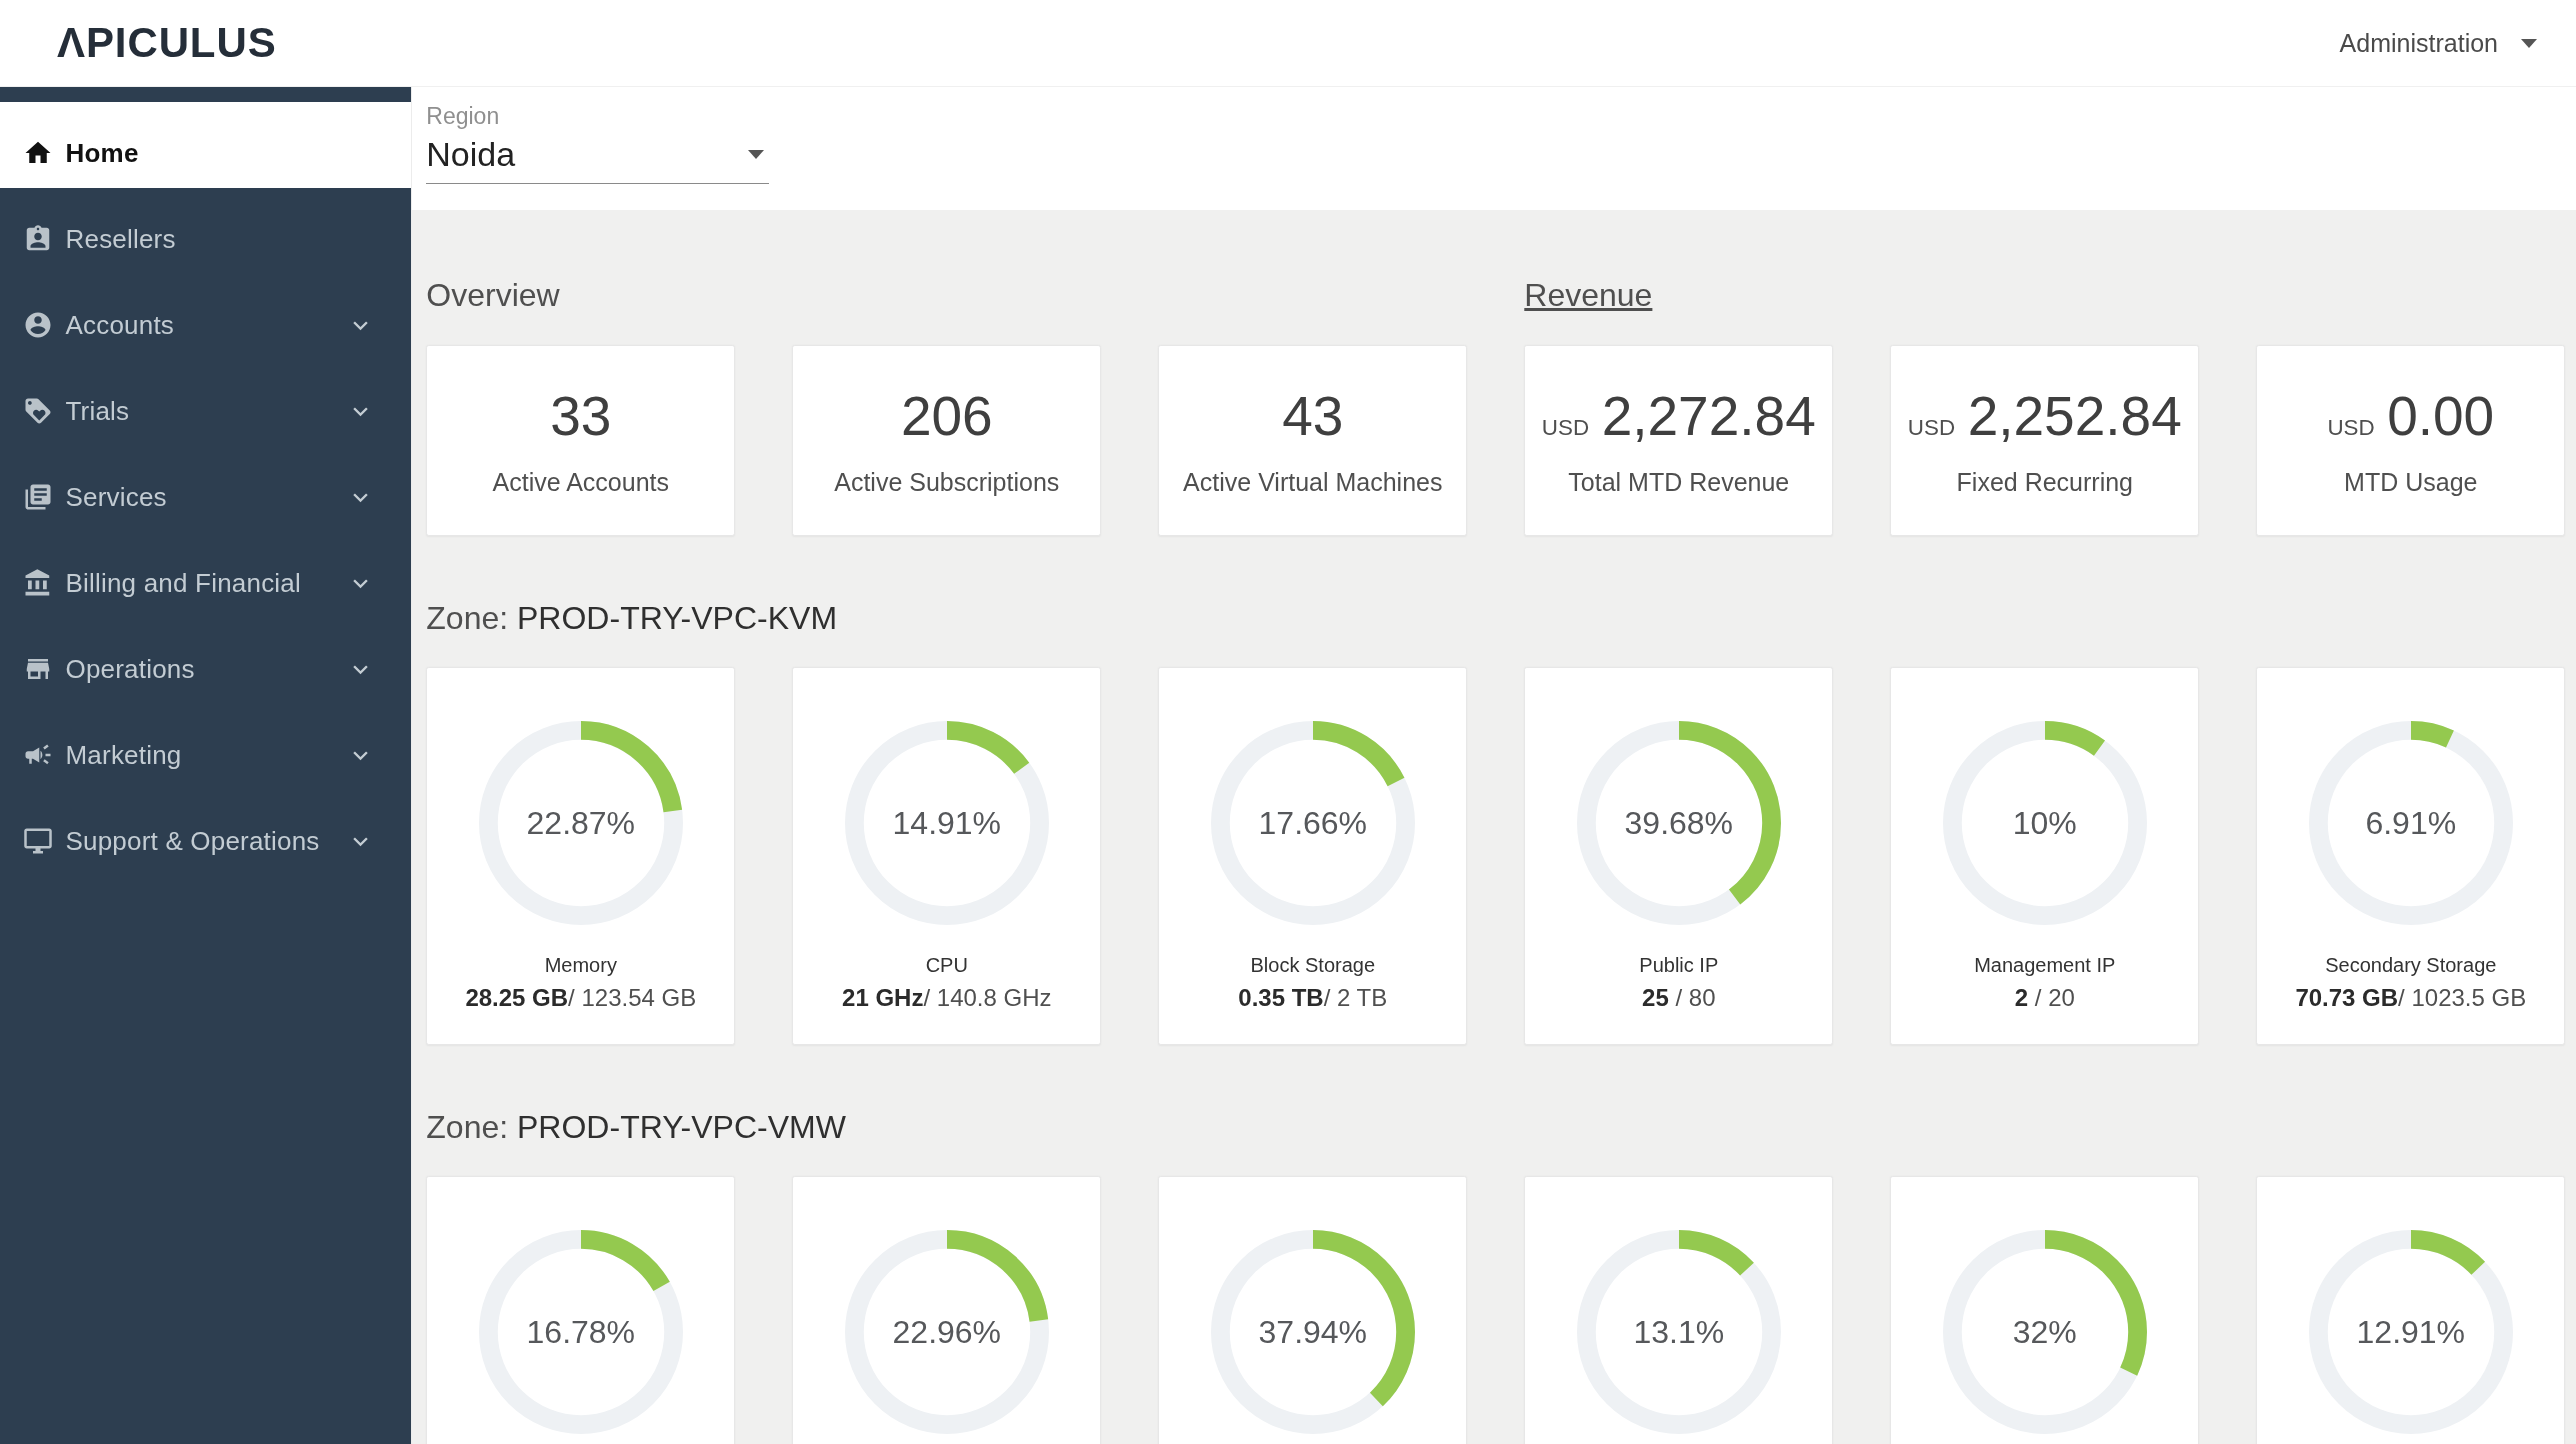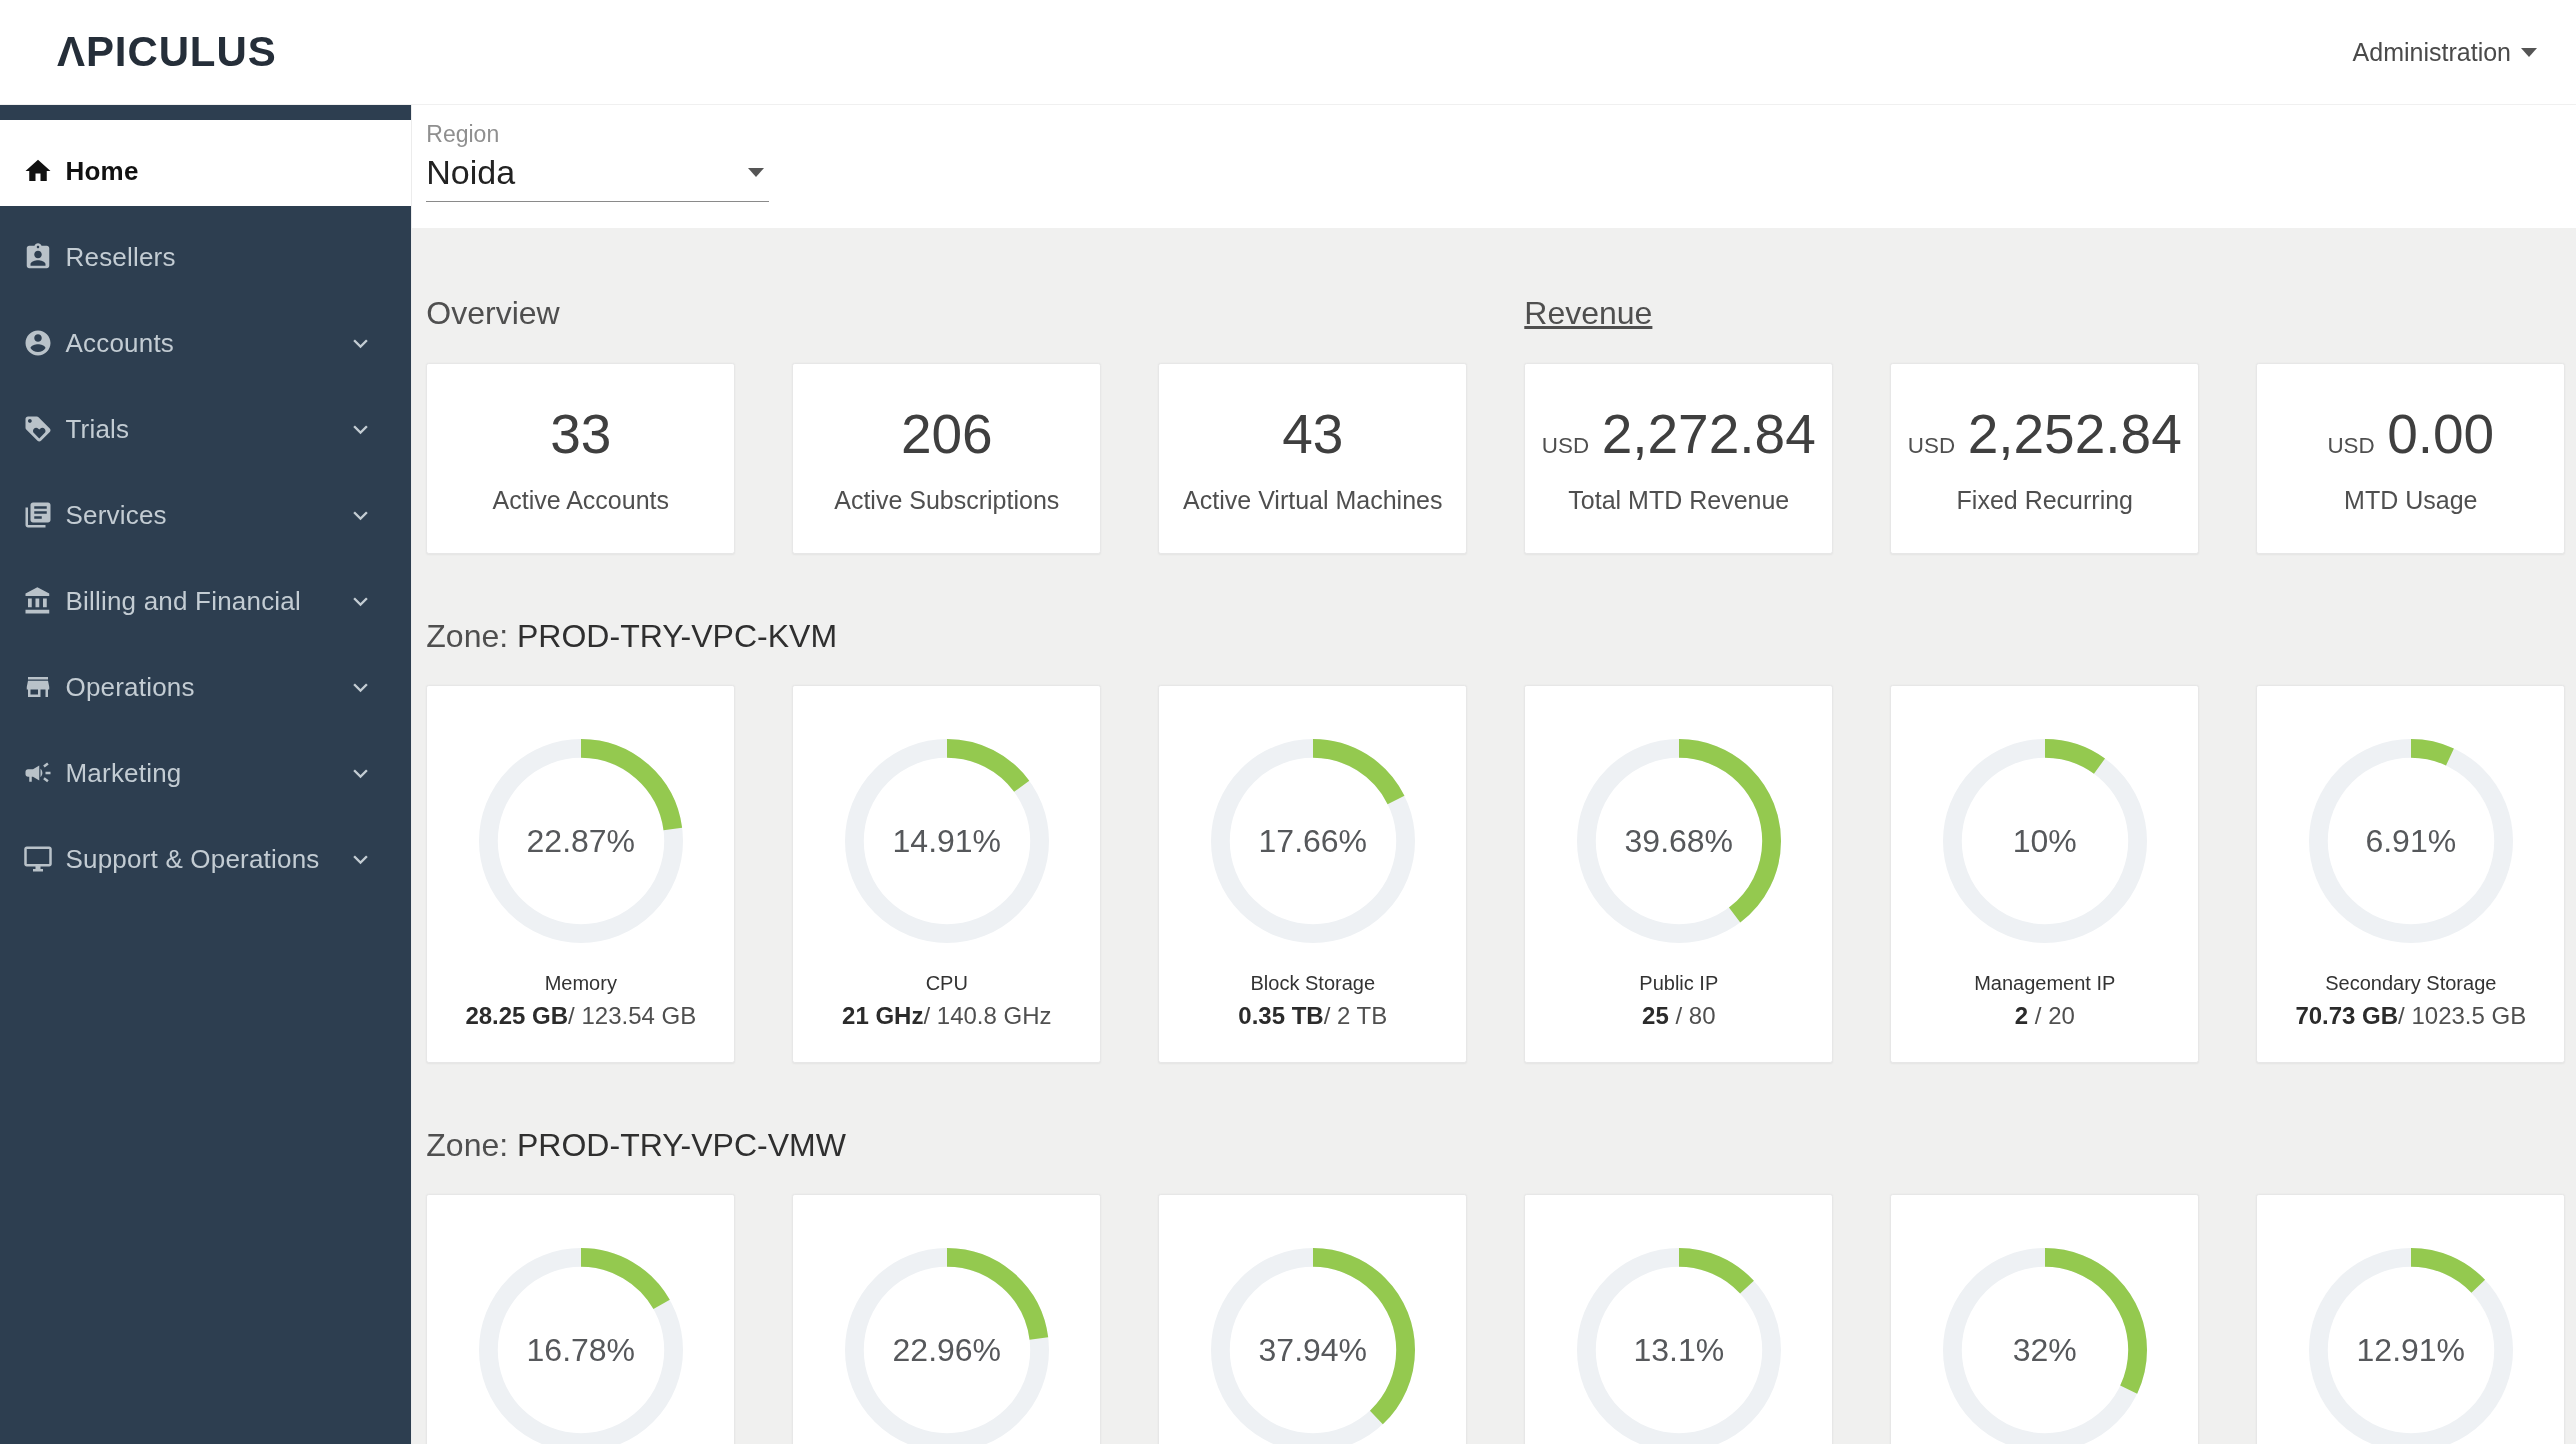--- a/index.html
+++ b/index.html
@@ -1,23 +1,23 @@
 <!DOCTYPE html>
 <html style="font-size:14.3px"><head>
 <meta charset="utf-8">
 <style>
   * { margin:0; padding:0; box-sizing:border-box; }
   html,body { width:2576px; height:1445px; overflow:hidden;
     font-family:"Liberation Sans","DejaVu Sans",sans-serif; background:#fff; }
 
   
-  .topbar { height:105px; background:#fff; display:flex; align-items:center;
+  .topbar { height:87px; background:#fff; display:flex; align-items:center;
     justify-content:space-between; padding:0 39px 0 57px; border-bottom:0.9px solid #f0f0f0; }
   .logo { font-size:42px; font-weight:800; color:#252e39; letter-spacing:0.9px; }
-  .user-menu { display:flex; align-items:center; gap:10px; cursor:pointer; }
+  .user-menu { display:flex; align-items:center; gap:23px; cursor:pointer; }
   .user-menu span { font-size:25px; color:#4a4a4a; }
   .caret-sm { width:0; height:0; border-left:8px solid transparent;
     border-right:8px solid transparent; border-top:9.8px solid #555; }
 
   
   .app { display:flex; height:1360px; }
 
   
   .sidebar { width:411px; min-width:411px; background:#2d3e50; display:flex; flex-direction:column; }
   .side-gap { height:15px; }

